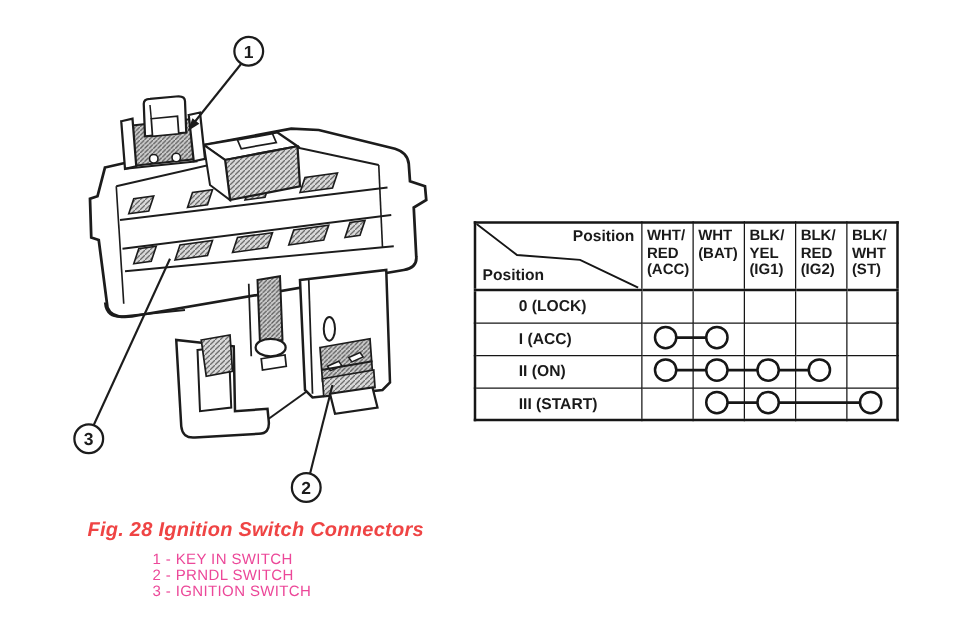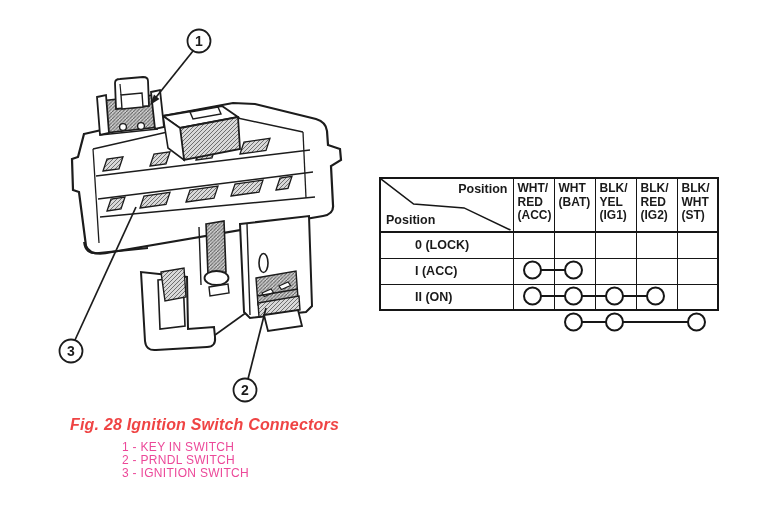--- a/index.html
+++ b/index.html
@@ -204,20 +204,28 @@
           <td></td>
       </tr>
       <tr>
         <td class="pos-cell">II (ON)</td>
         <td></td>
           <td></td>
           <td></td>
           <td></td>
           <td></td>
       </tr>
+      <tr>
+        <td class="pos-cell">III (START)</td>
+        <td></td>
+          <td></td>
+          <td></td>
+          <td></td>
+          <td></td>
+      </tr>
     </tbody>
   </table>
 
   <svg id="conn-overlay" class="conn-overlay" width="340" height="158" viewBox="0 0 340 158">
       <line x1="153.5" y1="93" x2="194.5" y2="93" class="conn-line"></line>
       <circle cx="153.5" cy="93" r="8.5" class="conn-circle"></circle>
       <circle cx="194.5" cy="93" r="8.5" class="conn-circle"></circle>
       <line x1="153.5" y1="119" x2="276.5" y2="119" class="conn-line"></line>
       <circle cx="153.5" cy="119" r="8.5" class="conn-circle"></circle>
       <circle cx="194.5" cy="119" r="8.5" class="conn-circle"></circle>

